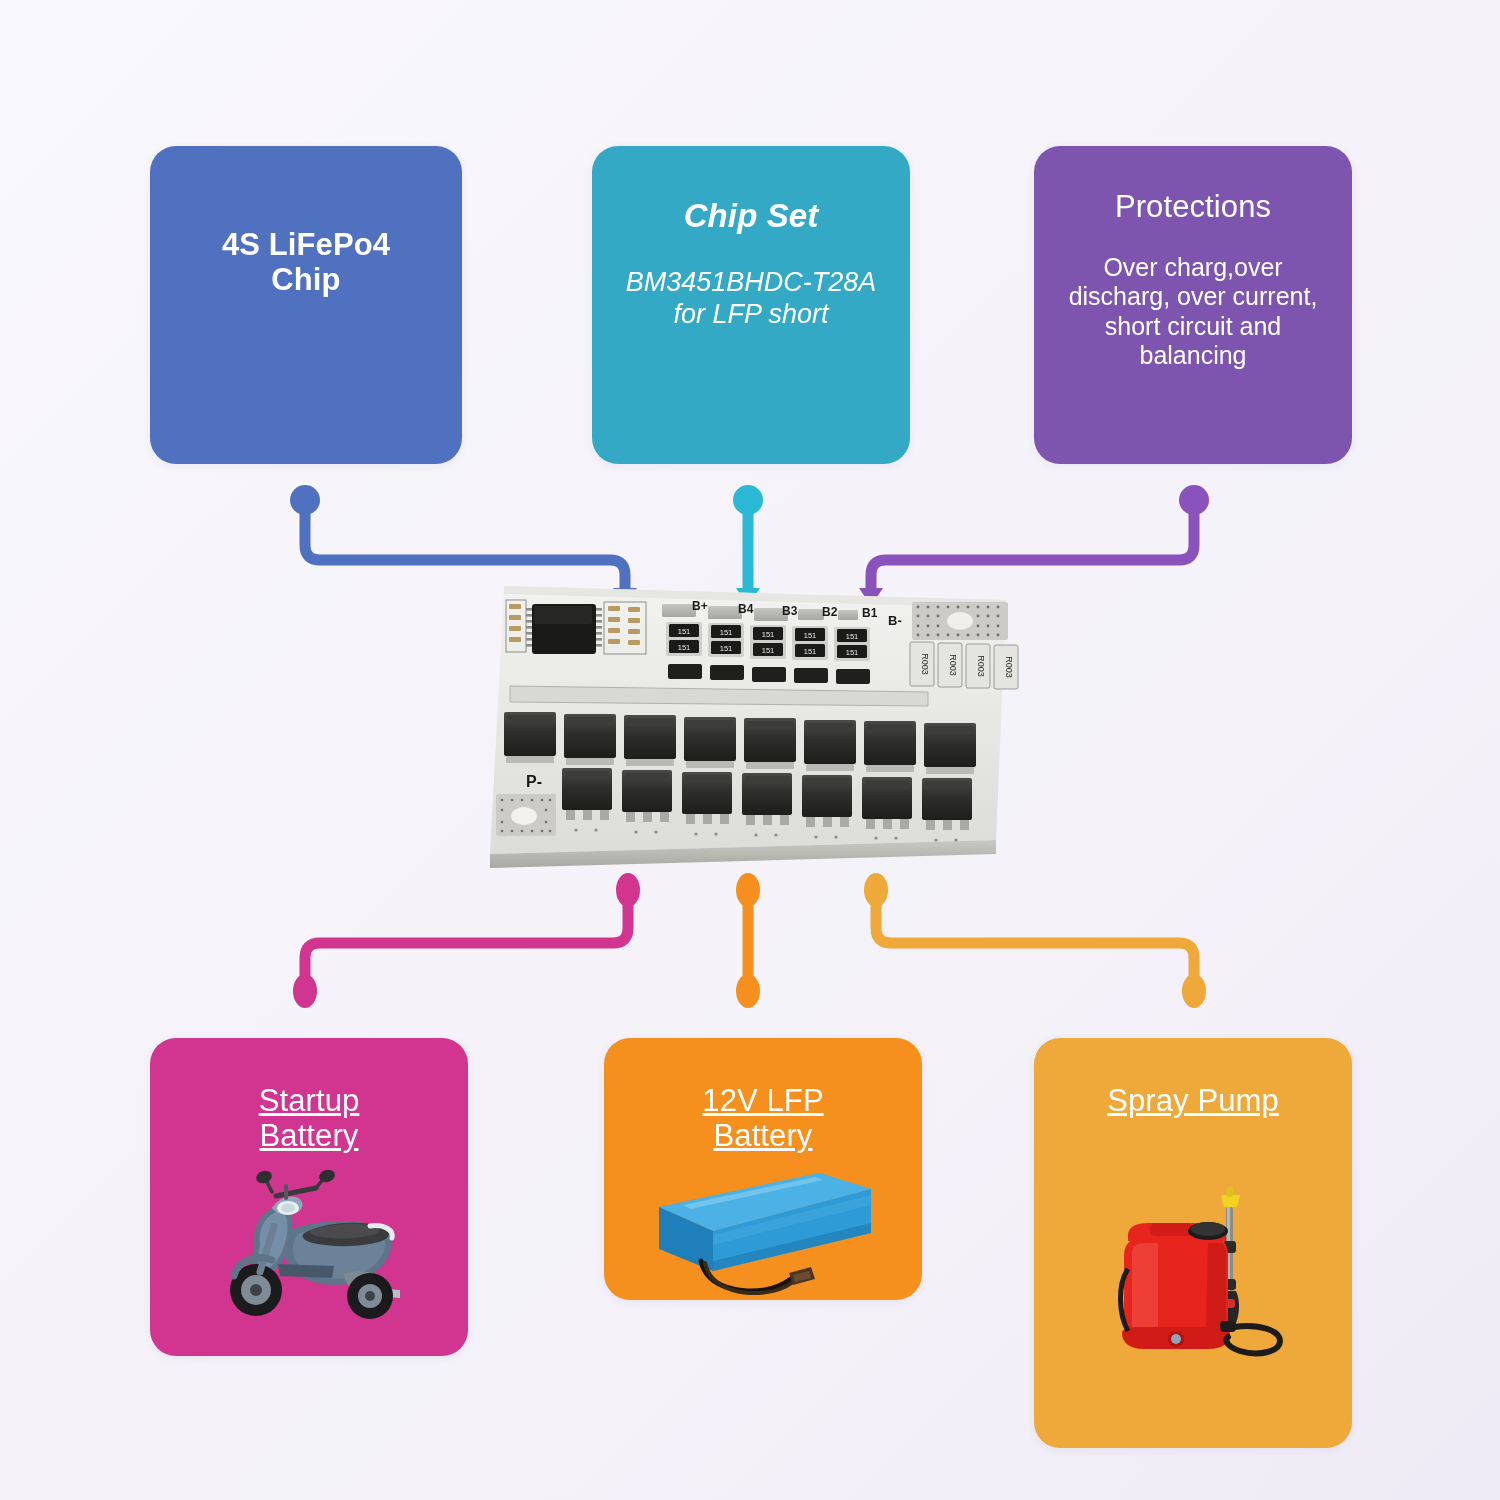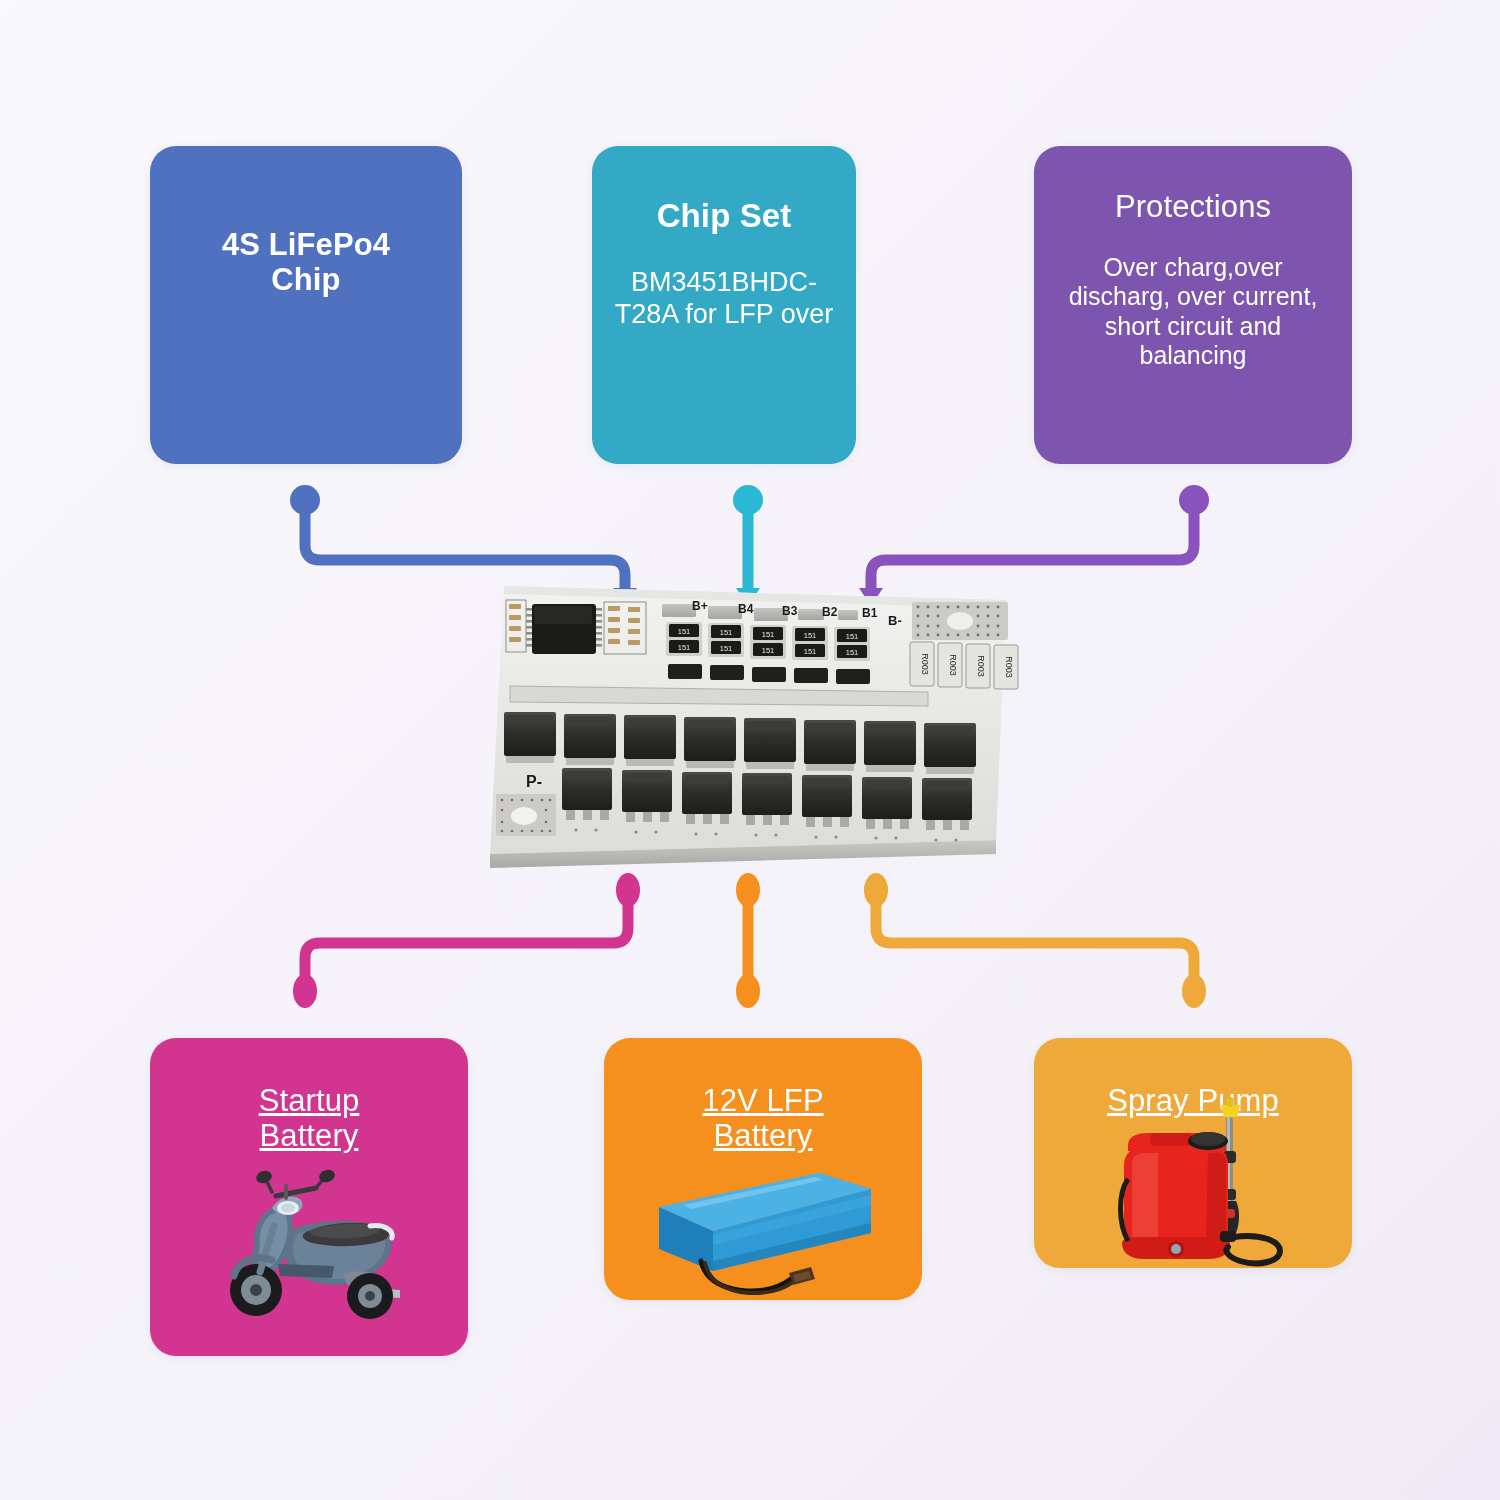--- a/index.html
+++ b/index.html
@@ -37,26 +37,26 @@
     color: #fff;
     text-align: center;
     line-height: 1.18;
     font-weight: 400;
   }
 
   .t-bold   { font-weight: 700; }
 
   
   #card-lifepo4 { left:150px;  top:146px;  width:312px; height:318px; }
-  #card-chipset { left:592px;  top:146px;  width:264px; height:318px; }
+  #card-chipset { left:592px;  top:146px;  width:318px; height:318px;font-style:italic; }
   #card-protect { left:1034px; top:146px;  width:318px; height:318px; }
   
   #card-startup { left:150px;  top:1038px; width:318px; height:318px; }
   #card-lfp     { left:592px;  top:1038px; width:318px; height:262px;margin-left:12px; }
-  #card-spray   { left:1034px; top:1038px; width:318px; height:230px; }
+  #card-spray   { left:1034px; top:1038px; width:318px; height:410px; }
 
   #card-lifepo4 .card-title { font-size: 31px; margin-top: 56px; }
   #card-lifepo4 .card-sub   { font-size: 27px; margin-top: 26px; }
 
   #card-chipset .card-title { font-size: 33px; margin-top: 26px; }
   #card-chipset .card-sub   { font-size: 27px; margin-top: 32px; }
 
   #card-protect .card-title { font-size: 31px; margin-top: 18px; font-weight: 400; }
   #card-protect .card-sub   { font-size: 25px; margin-top: 28px; }
 
@@ -125,21 +125,21 @@
   </svg>
 
   <div class="card" id="card-lifepo4" style="background:#4f71c0">
     <div class="card-title t-bold">
       <span>4S LiFePo4</span><br><span>Chip</span>
     </div>
   </div>
 
   <div class="card" id="card-chipset" style="background:#33a9c6">
     <div class="card-title t-bold">Chip Set</div>
-    <div class="card-sub">BM3451BHDC-T28A for LFP over</div>
+    <div class="card-sub">BM3451BHDC-T28A for LFP short</div>
   </div>
 
   <div class="card" id="card-protect" style="background:#7d55ae">
     <div class="card-title">Protections</div>
     <div class="card-sub">Over charg,over discharg, over current, short circuit and balancing</div>
   </div>
 
   <div class="card card-bottom" id="card-startup" style="background:#d1358f">
     <div class="card-title">
       <span>Startup</span><br><span>Battery</span>

